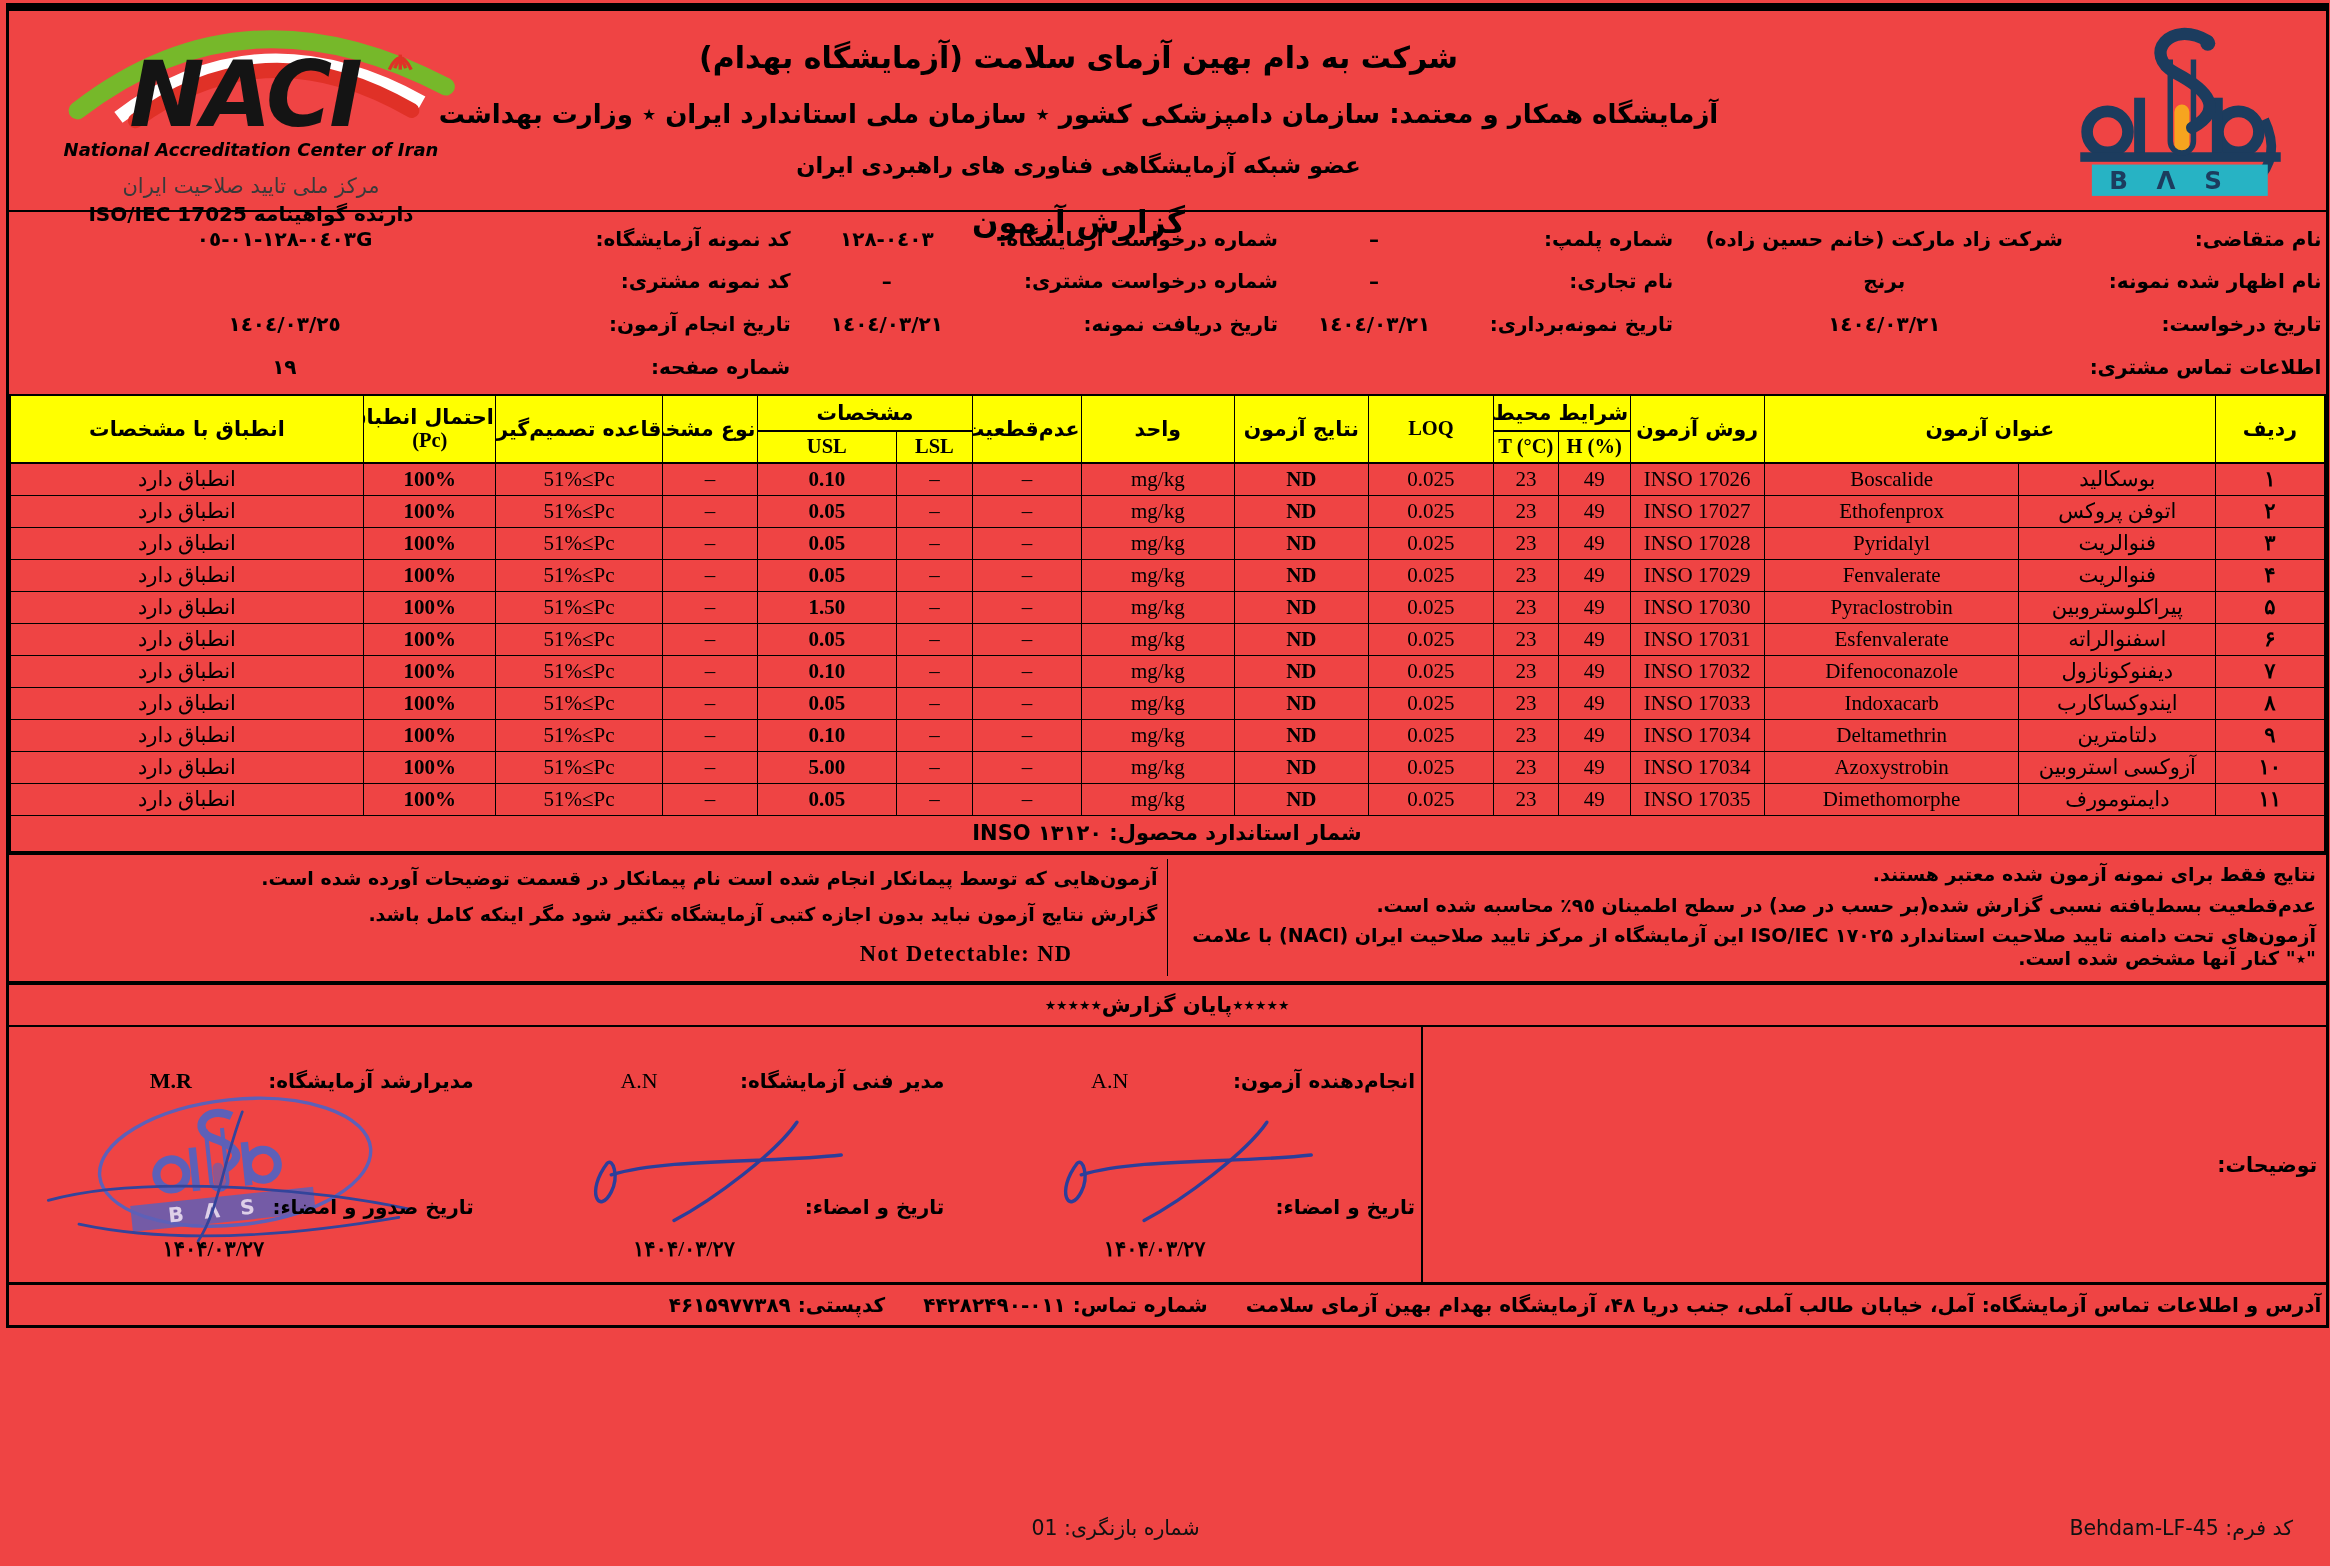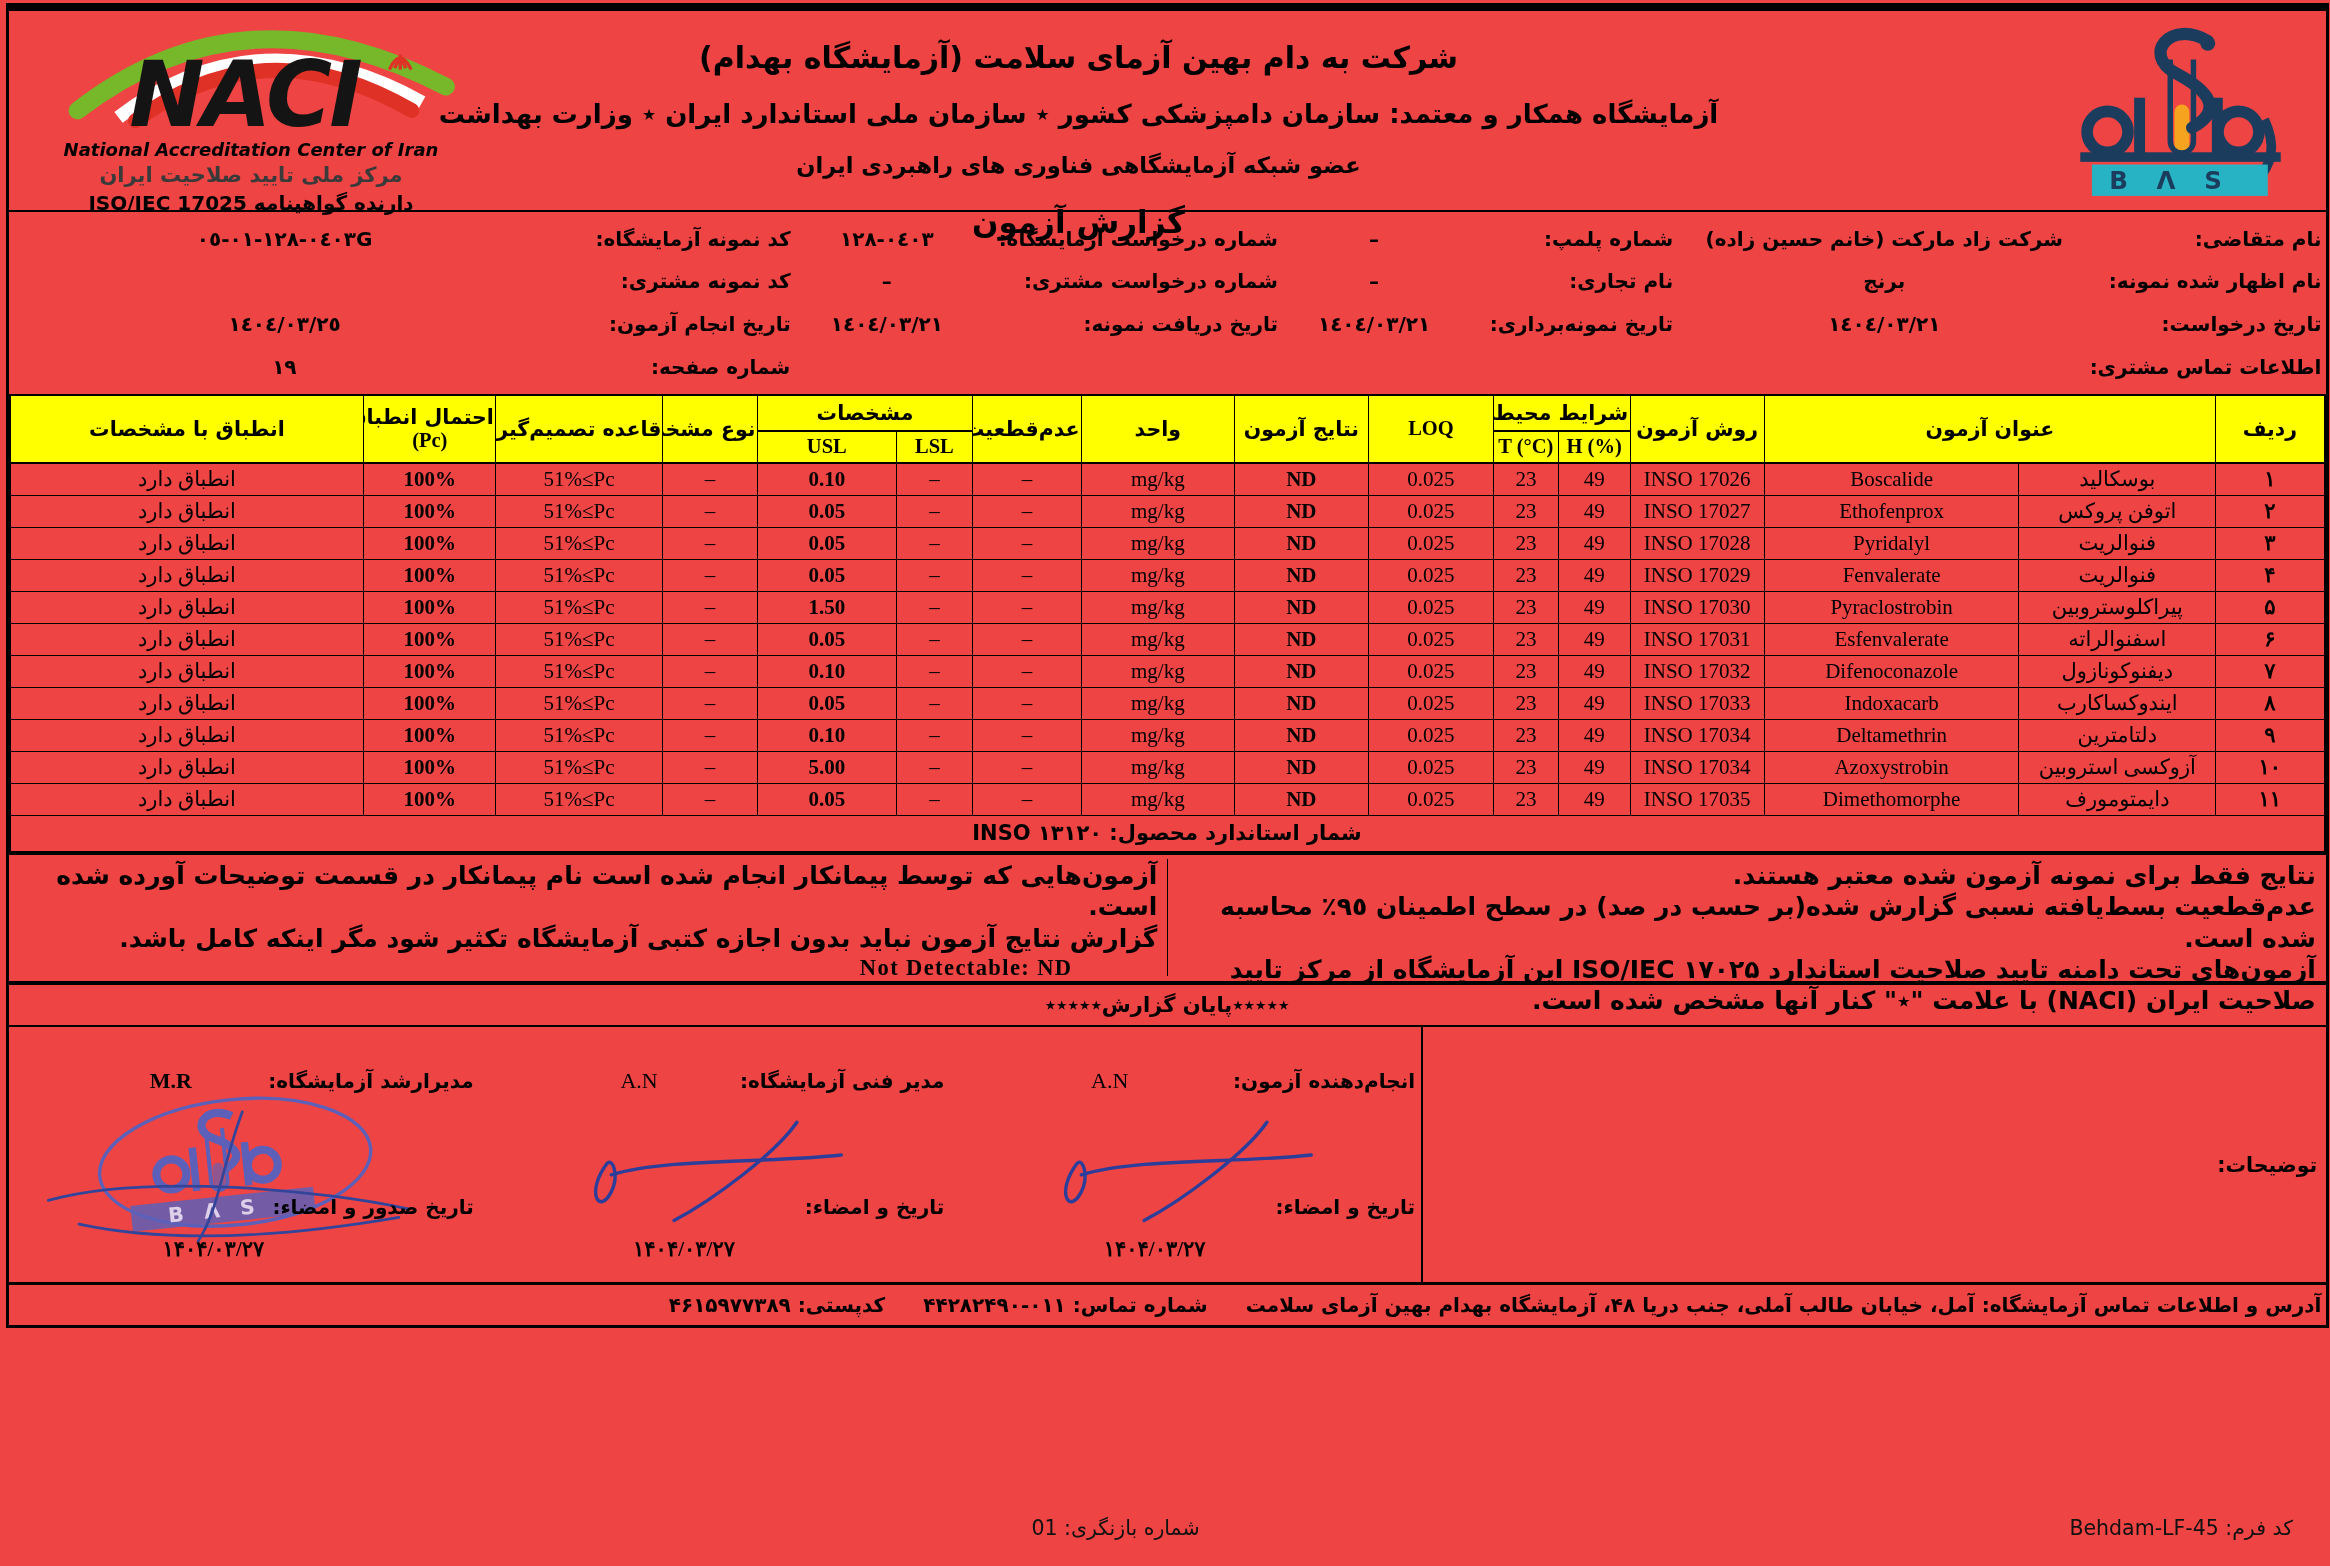--- a/index.html
+++ b/index.html
@@ -10,21 +10,21 @@
          display:flex;flex-direction:column;box-sizing:content-box;}
   
   .head{position:relative;height:199px;border-bottom:2.7px solid #000;flex:none;}
   .head-center{position:absolute;inset:0;padding:11px 450px 0 273px;text-align:center;}
   .h-company{margin-top:18px;font-size:30px;font-weight:bold;}
   .h-accred{margin-top:24.6px;font-size:26px;font-weight:bold;}
   .h-network{margin-top:23px;font-size:22.5px;font-weight:bold;}
   .h-title{margin-top:26px;font-size:31px;font-weight:bold;}
   .naci{position:absolute;left:31px;top:4.1px;width:423px;text-align:center;direction:ltr;}
   .naci-en{font-style:italic;font-weight:bold;font-size:18px;margin-top:-5.5px;}
-  .naci-fa{font-weight:bold;font-size:21px;color:#3a3a3a;margin-top:3px;direction:rtl;}
+  .naci-fa{font-weight:normal;font-size:21px;color:#3a3a3a;margin-top:14px;direction:rtl;}
   .naci-cert{font-weight:bold;font-size:20px;margin-top:4.1px;direction:rtl;}
   .behdam{position:absolute;right:33px;top:6.8px;}
   
   .meta{height:171px;flex:none;display:flex;flex-direction:column;justify-content:space-around;
         padding:5.5px 0;font-weight:bold;font-size:20px;}
   .mrow{display:flex;align-items:center;height:38px;}
   .mc{white-space:nowrap;overflow:visible;}
   .mlabel{text-align:right;padding-right:4.1px;}
   .mvalue{text-align:center;}
   .mc0{width:10%}.mc1{width:18%}.mc2{width:9%}.mc3{width:8%}
@@ -47,21 +47,21 @@
   .c-pc{font-weight:bold;font-size:20.5px;}
   .c-unit,.c-t,.c-h{font-size:20px;}
   .c-rule{font-size:20px;}
   .pc2{font-family:"Liberation Serif",serif;}
   .stdnote{text-align:right;padding-right:9.6px;font-weight:bold;font-size:21px;
            font-family:"DejaVu Sans",sans-serif;height:35px;border-top:2px solid #000;}
   
   .notes{height:117px;flex:none;display:flex;border-bottom:4.8px solid #000;padding:4.1px 0 5.5px;}
   .ncol{width:50%;display:flex;flex-direction:column;justify-content:space-around;padding:1.4px 5.5px;box-sizing:border-box;}
   .nright{border-left:1.4px solid #000;}
-  .nline{font-weight:bold;font-size:25px;text-align:right;padding-right:4.1px;line-height:1.25;}
+  .nline{font-weight:bold;font-size:19px;text-align:right;padding-right:4.1px;line-height:1.25;}
   .nd{font-family:"Liberation Serif",serif;font-size:22.5px;padding-right:89px;letter-spacing:1.4px;}
   
   .endline{height:40px;flex:none;border-bottom:2px solid #000;display:flex;
            align-items:center;justify-content:center;font-weight:bold;font-size:21px;}
   
   .signs{flex:1;display:flex;border-bottom:3.4px solid #000;position:relative;}
   .remarks{width:39%;border-left:2px solid #000;position:relative;}
   .remarks .rlabel{position:absolute;top:126px;right:8.2px;font-weight:bold;font-size:20.5px;}
   .sigcol{width:20.33%;position:relative;}
   .role{position:absolute;top:42px;right:5.5px;font-weight:bold;font-size:20px;white-space:nowrap;}

